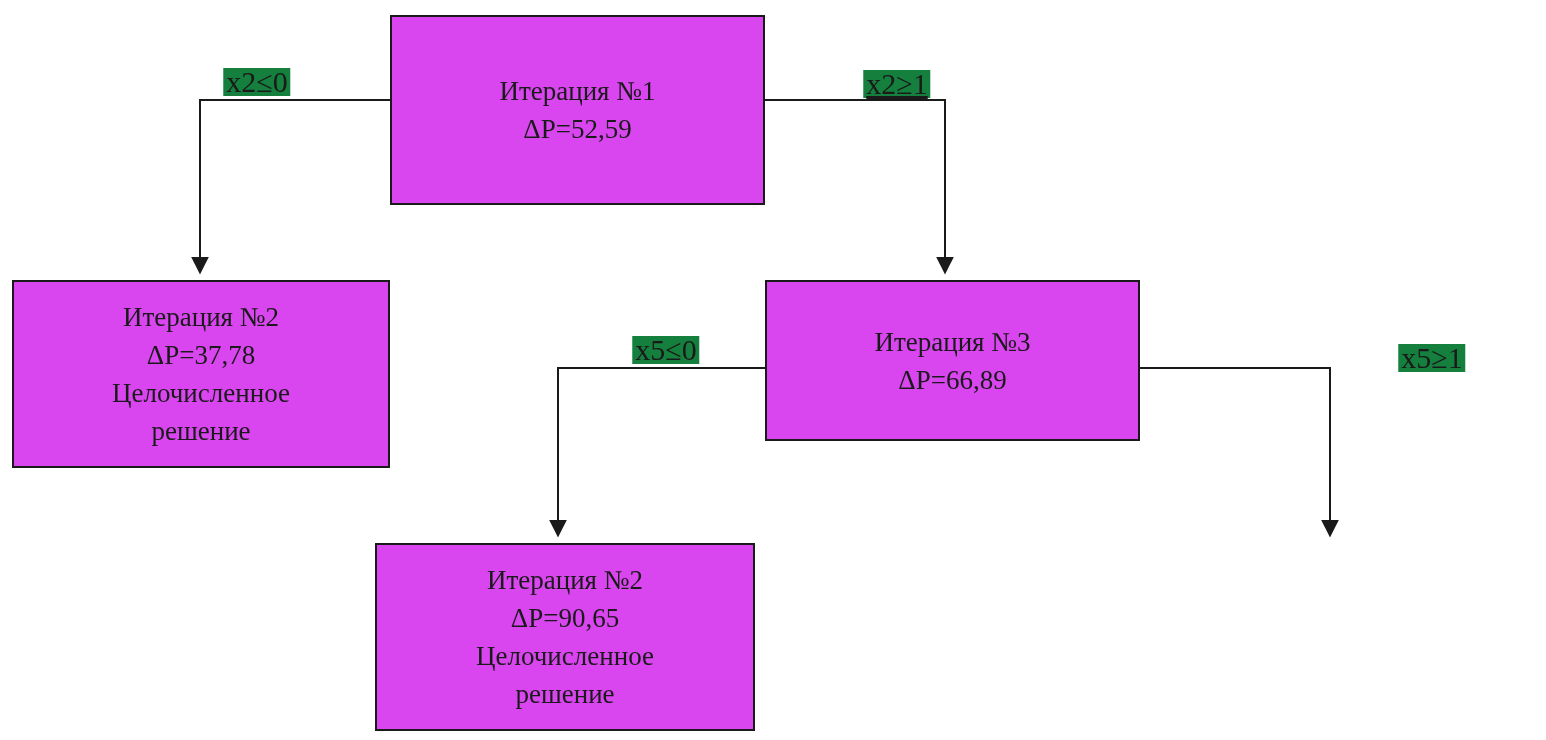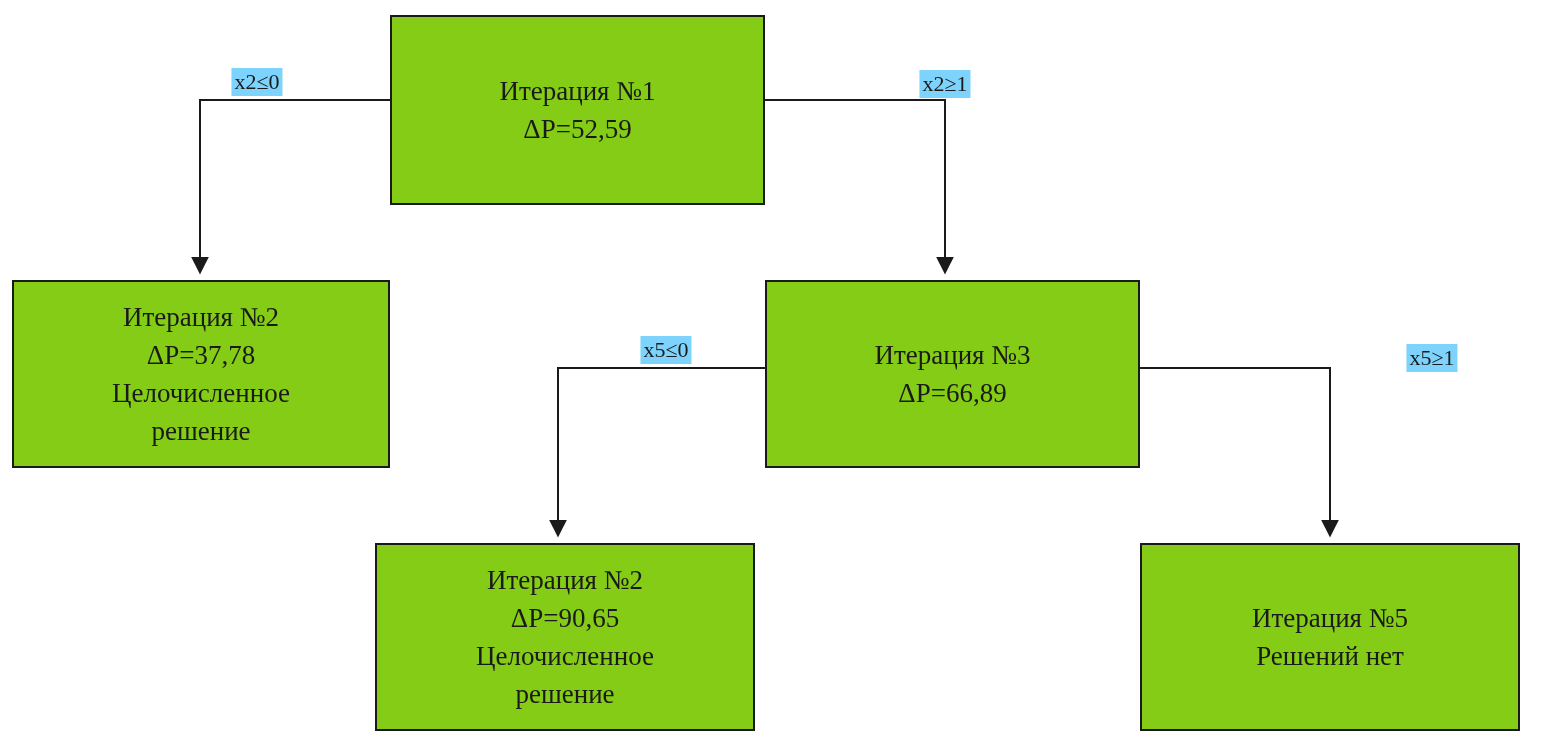--- a/index.html
+++ b/index.html
@@ -20,36 +20,36 @@
     position: absolute;
     left: 0;
     top: 0;
     width: 1546px;
     height: 740px;
   }
   .node {
     position: absolute;
     box-sizing: border-box;
     border: 2px solid #1a1a1a;
-    background: #84cc16;
+    background: #d946ef;
     display: flex;
     flex-direction: column;
     justify-content: center;
     align-items: center;
     text-align: center;
     font-size: 27px;
     line-height: 38px;
   }
   .edge-label {
     position: absolute;
     transform: translateX(-50%);
-    font-size: 22px;
+    font-size: 30px;
     line-height: 28px;
     white-space: nowrap;
-    background: #7dd3fc;
+    background: #15803d;
     padding: 0 3px;
   }
 </style>
 </head>
 <body>
 
 <div class="canvas">
 
   <svg class="edges-svg" viewBox="0 0 1546 740" xmlns="http://www.w3.org/2000/svg">
     <defs>
@@ -57,46 +57,42 @@
         <path d="M0,0 L10,5 L0,10 z" fill="#1a1a1a"></path>
       </marker>
     </defs>
     <polyline points="390,100 200,100 200,271" fill="none" stroke="#1a1a1a" stroke-width="2" marker-end="url(#arrow)"></polyline>
     <polyline points="765,100 945,100 945,271" fill="none" stroke="#1a1a1a" stroke-width="2" marker-end="url(#arrow)"></polyline>
     <polyline points="765,368 558,368 558,534" fill="none" stroke="#1a1a1a" stroke-width="2" marker-end="url(#arrow)"></polyline>
     <polyline points="1140,368 1330,368 1330,534" fill="none" stroke="#1a1a1a" stroke-width="2" marker-end="url(#arrow)"></polyline>
   </svg>
 
   <span class="edge-label" style="left:257px; top:68px;">x2≤0</span>
-  <span class="edge-label" style="left:945px; top:70px;">x2≥1</span>
+  <span class="edge-label" style="left:897px; top:70px;text-decoration:underline;">x2≥1</span>
   <span class="edge-label" style="left:666px; top:336px;">x5≤0</span>
   <span class="edge-label" style="left:1432px; top:344px;">x5≥1</span>
 
   <div class="node" style="left:390px; top:15px; width:375px; height:190px;">
     <div>Итерация №1</div>
     <div>ΔP=52,59</div>
   </div>
 
   <div class="node" style="left:12px; top:280px; width:378px; height:188px;">
     <div>Итерация №2</div>
     <div>ΔP=37,78</div>
     <div>Целочисленное</div>
     <div>решение</div>
   </div>
 
-  <div class="node" style="left:765px; top:280px; width:375px; height:188px;">
+  <div class="node" style="left:765px; top:280px; width:375px; height:161px;">
     <div>Итерация №3</div>
     <div>ΔP=66,89</div>
   </div>
 
   <div class="node" style="left:375px; top:543px; width:380px; height:188px;">
     <div>Итерация №2</div>
     <div>ΔP=90,65</div>
     <div>Целочисленное</div>
     <div>решение</div>
   </div>
 
-  <div class="node" style="left:1140px; top:543px; width:380px; height:188px;">
-    <div>Итерация №5</div>
-    <div>Решений нет</div>
-  </div>
 
 </div>
 
 </body></html>

